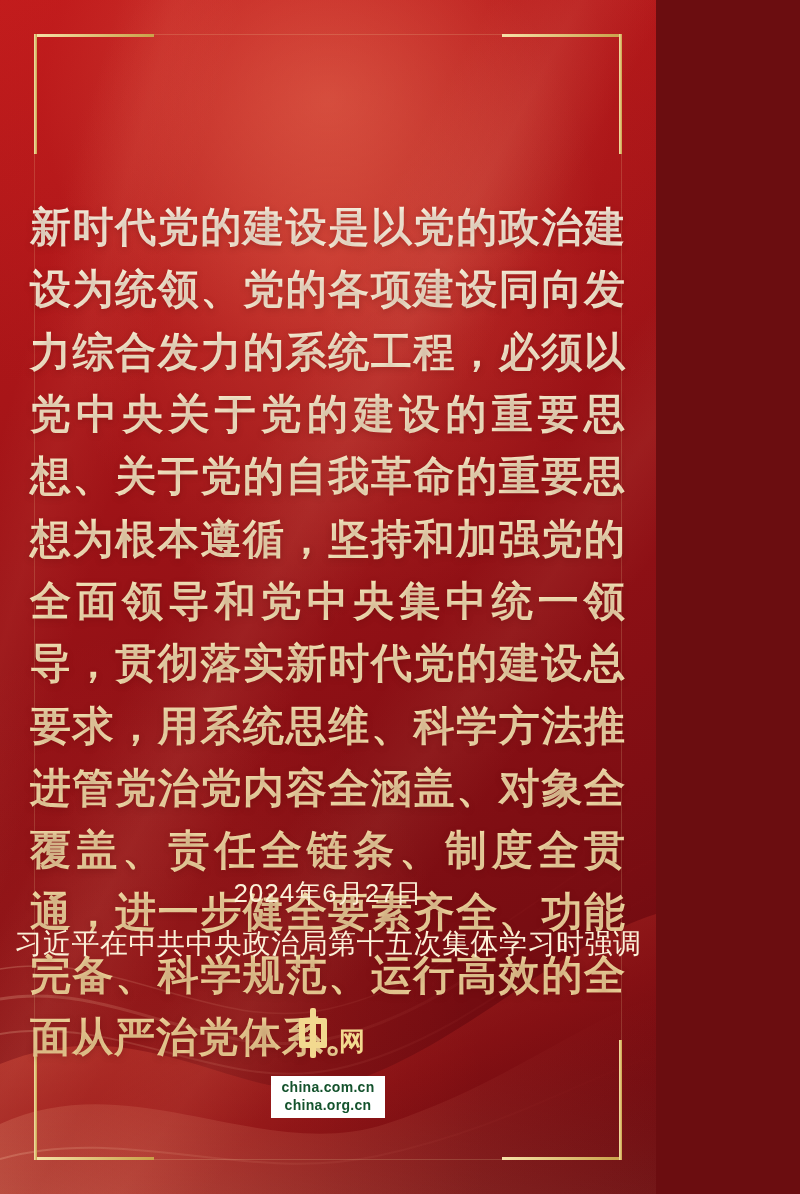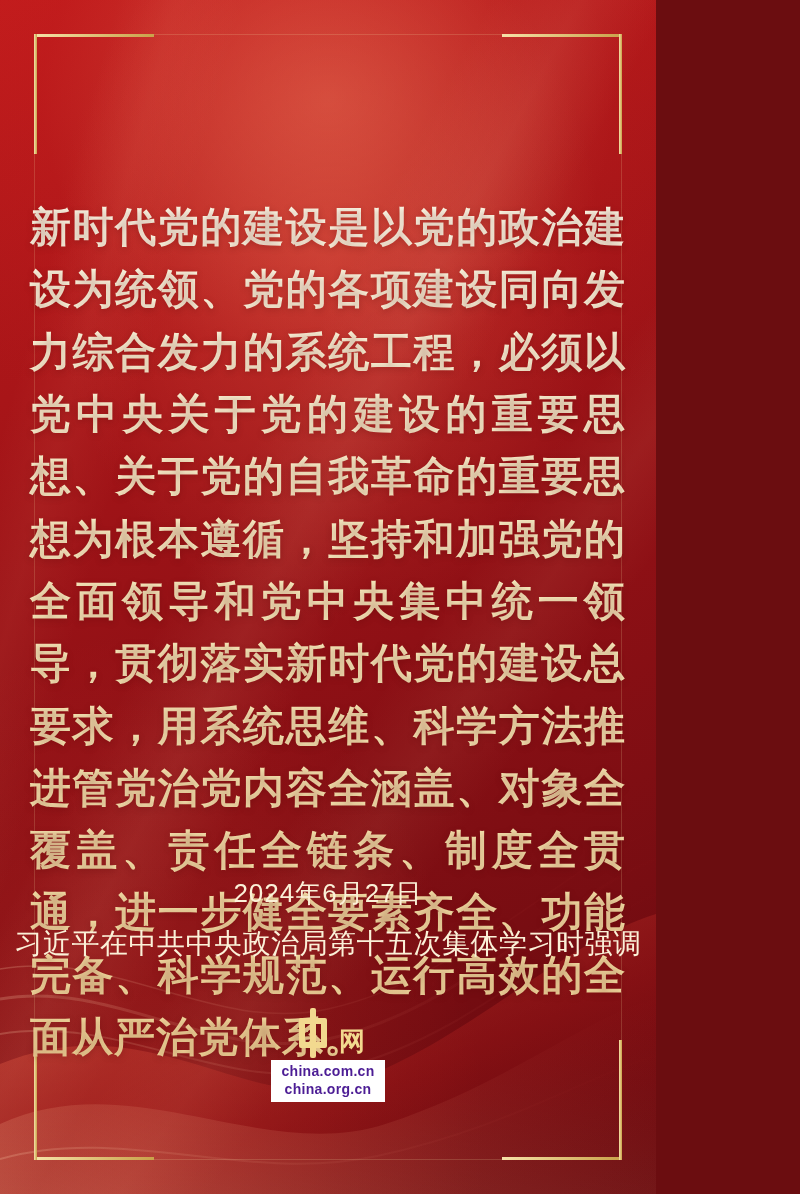--- a/index.html
+++ b/index.html
@@ -163,23 +163,23 @@
     border-radius: 2px;
   }
   .logo-wang {
     font-size: 26px;
     color: #f2d98f;
     font-weight: 700;
     line-height: 1;
     padding-bottom: 4px;
   }
   .logo-urls {
-    margin-top: 2px;
+    margin-top: 18px;
     background: #ffffff;
-    color: #4c1d95;
+    color: #14532d;
     font-size: 14px;
     font-weight: 700;
     line-height: 1.25;
     padding: 3px 10px 4px;
     text-align: center;
     letter-spacing: 0.3px;
   }
   .logo-urls div { white-space: nowrap; }
 
   .watermark {

